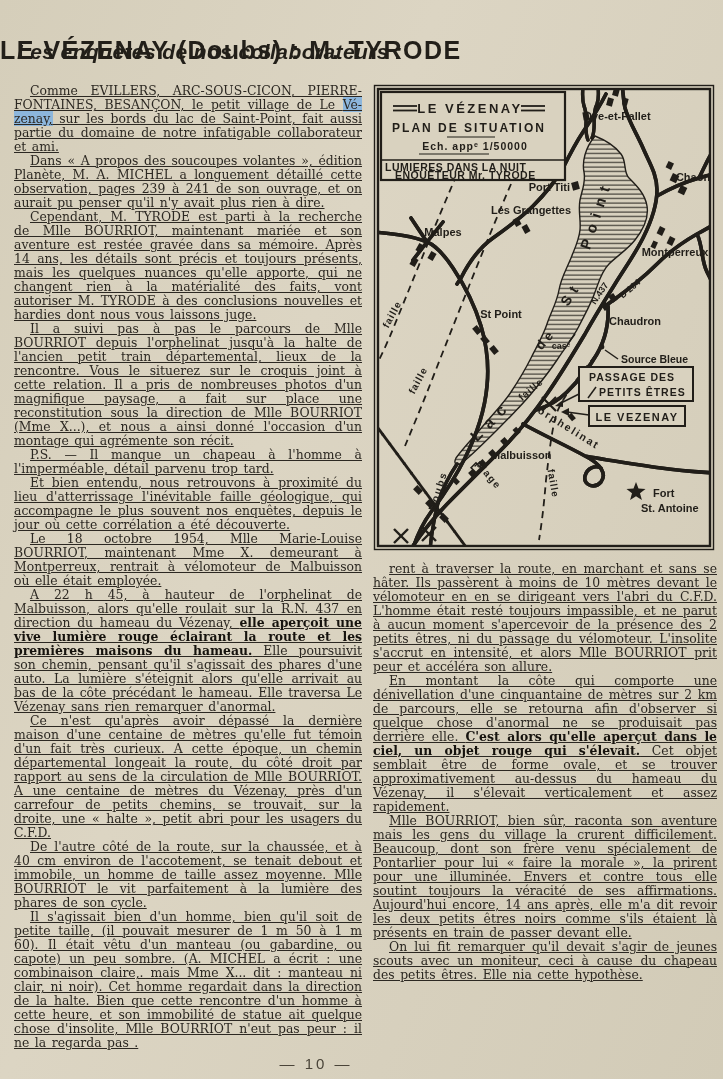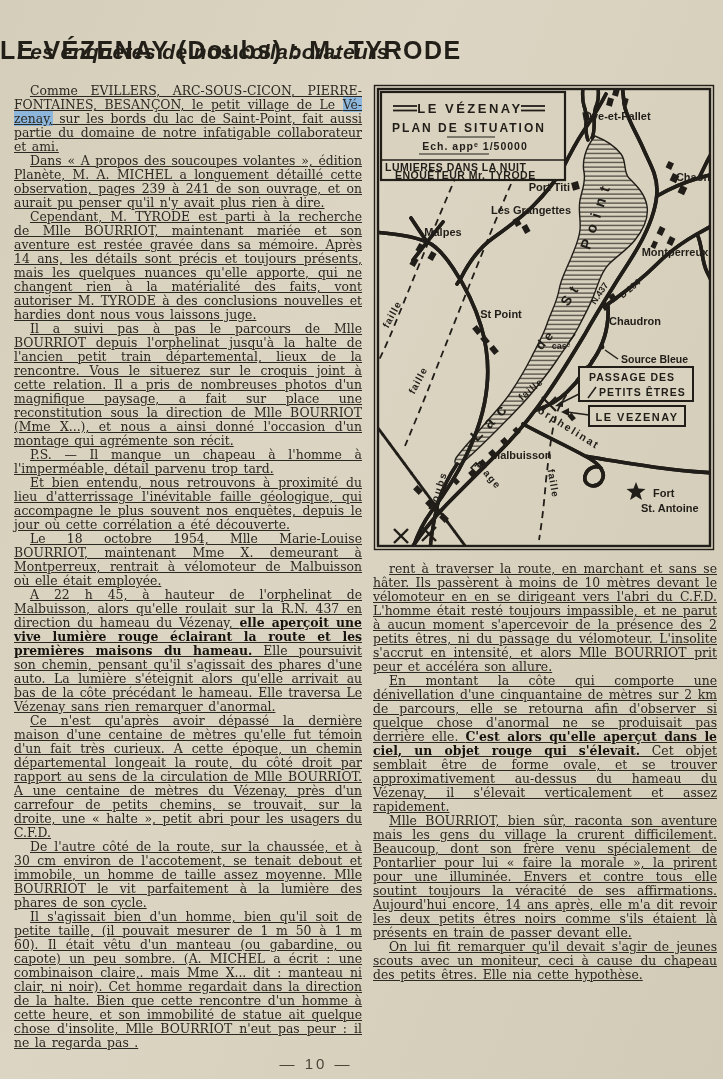--- a/index.html
+++ b/index.html
@@ -41,21 +41,21 @@
     <div class="col" id="col-left">
         <p class="para"><span>Comme EVILLERS, ARC-SOUS-CICON, PIERRE-FONTAINES, BESANÇON, le petit village de Le </span><span class="hl">Vé-zenay,</span><span> sur les bords du lac de Saint-Point, fait aussi partie du domaine de notre infatigable collaborateur et ami.</span></p>
         <p class="para"><span>Dans « A propos des soucoupes volantes », édition Planète, M. A. MICHEL a longuement détaillé cette observation, pages 239 à 241 de son ouvrage, et on aurait pu penser qu'il n'y avait plus rien à dire.</span></p>
         <p class="para"><span>Cependant, M. TYRODE est parti à la recherche de Mlle BOURRIOT, maintenant mariée et son aventure est restée gravée dans sa mémoire. Après 14 ans, les détails sont précis et toujours présents, mais les quelques nuances qu'elle apporte, qui ne changent rien à la matérialité des faits, vont autoriser M. TYRODE à des conclusions nouvelles et hardies dont nous vous laissons juge.</span></p>
         <p class="para"><span>Il a suivi pas à pas le parcours de Mlle BOURRIOT depuis l'orphelinat jusqu'à la halte de l'ancien petit train départemental, lieux de la rencontre. Vous le situerez sur le croquis joint à cette relation. Il a pris de nombreuses photos d'un magnifique paysage, a fait sur place une reconstitution sous la direction de Mlle BOURRIOT (Mme X...), et nous a ainsi donné l'occasion d'un montage qui agrémente son récit.</span></p>
         <p class="para"><span>P.S. — Il manque un chapeau à l'homme à l'imperméable, détail parvenu trop tard.</span></p>
         <p class="para"><span>Et bien entendu, nous retrouvons à proximité du lieu d'atterrissage l'inévitable faille géologique, qui accompagne le plus souvent nos enquêtes, depuis le jour où cette corrélation a été découverte.</span></p>
         <p class="para"><span>Le 18 octobre 1954, Mlle Marie-Louise BOURRIOT, maintenant Mme X. demeurant à Montperreux, rentrait à vélomoteur de Malbuisson où elle était employée.</span></p>
         <p class="para"><span>A 22 h 45, à hauteur de l'orphelinat de Malbuisson, alors qu'elle roulait sur la R.N. 437 en direction du hameau du Vézenay, </span><span class="b">elle aperçoit une vive lumière rouge éclairant la route et les premières maisons du hameau.</span><span> Elle poursuivit son chemin, pensant qu'il s'agissait des phares d'une auto. La lumière s'éteignit alors qu'elle arrivait au bas de la côte précédant le hameau. Elle traversa Le Vézenay sans rien remarquer d'anormal.</span></p>
         <p class="para"><span>Ce n'est qu'après avoir dépassé la dernière maison d'une centaine de mètres qu'elle fut témoin d'un fait très curieux. A cette époque, un chemin départemental longeait la route, du côté droit par rapport au sens de la circulation de Mlle BOURRIOT. A une centaine de mètres du Vézenay, près d'un carrefour de petits chemins, se trouvait, sur la droite, une « halte », petit abri pour les usagers du C.F.D.</span></p>
-        <p class="para"><span>De l'autre côté de la route, sur la chaussée, et à 30 cm environ de l'accotement, se tenait debout et immobile, un homme de taille assez moyenne. Mlle BOURRIOT le vit parfaitement à la lumière des phares de son cycle.</span></p>
+        <p class="para"><span>De l'autre côté de la route, sur la chaussée, et à 40 cm environ de l'accotement, se tenait debout et immobile, un homme de taille assez moyenne. Mlle BOURRIOT le vit parfaitement à la lumière des phares de son cycle.</span></p>
         <p class="para"><span>Il s'agissait bien d'un homme, bien qu'il soit de petite taille, (il pouvait mesurer de 1 m 50 à 1 m 60). Il était vêtu d'un manteau (ou gabardine, ou capote) un peu sombre. (A. MICHEL a écrit : une combinaison claire,. mais Mme X... dit : manteau ni clair, ni noir). Cet homme regardait dans la direction de la halte. Bien que cette rencontre d'un homme à cette heure, et son immobilité de statue ait quelque chose d'insolite, Mlle BOURRIOT n'eut pas peur : il ne la regarda pas .</span></p>
       </div>
 
     <div class="col right">
       <div class="map-frame">
         <svg width="342" height="467" viewBox="0 0 342 467">
           <defs>
             <pattern id="hatch" width="5" height="4.5" patternUnits="userSpaceOnUse">
               <line x1="0" y1="2" x2="5" y2="2" stroke="#211e19" stroke-width="1"></line>
             </pattern>

